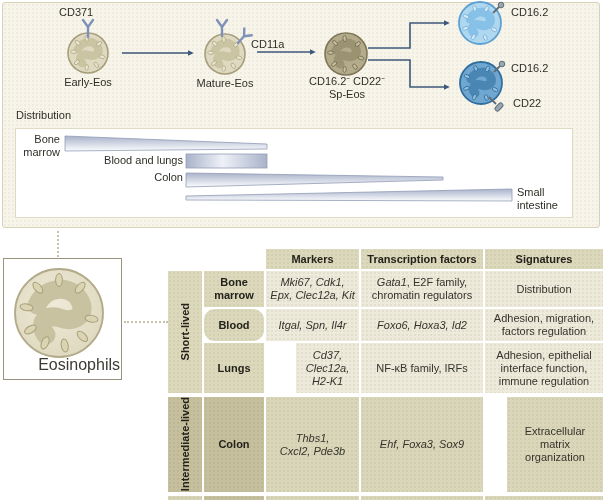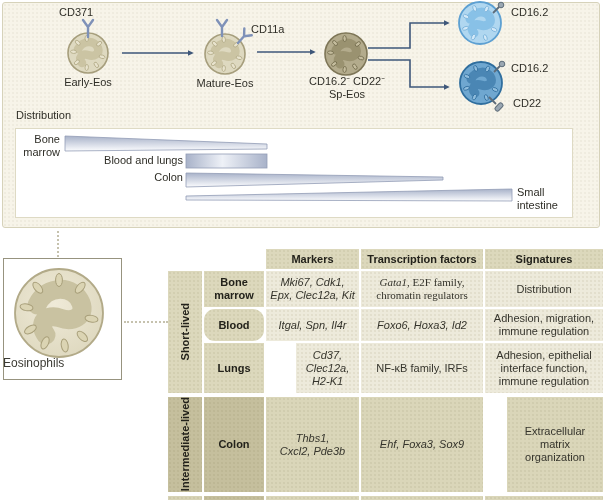--- a/index.html
+++ b/index.html
@@ -52,21 +52,21 @@
   .td-int{background-color:#dad6b9;}
   .td.markers{font-style:italic;white-space:pre-line;}
   .ital{font-style:italic;}
   .vtext{
     writing-mode:vertical-rl;transform:rotate(180deg);
     font-weight:bold;color:#23221b;font-size:11px;line-height:15px;text-align:center;
   }
   .part-grp{background-color:#d7d3b5;}
   .part-lbl{background-color:#c5bf9d;}
   .part-td{background-color:#dad6b9;}
-  .eos-label{position:absolute;left:3px;top:356px;width:117px;text-align:left;font-size:12px;color:#3b3a33;z-index:4;}
+  .eos-label{position:absolute;left:3px;top:356px;width:117px;text-align:right;font-size:16px;color:#3b3a33;z-index:4;}
 </style>
 </head>
 <body>
 
 <div class="panel"></div>
 <div class="dist-box"></div>
 
 <svg class="overlay-svg" width="604" height="232" viewBox="0 0 604 232">
   <defs>
     <marker id="arr" markerWidth="8" markerHeight="8" refX="0" refY="0" orient="auto" markerUnits="userSpaceOnUse" viewBox="-1 -4 9 8">
@@ -189,21 +189,21 @@
 
   <g stroke="#939db6" stroke-width="0.8">
     <polygon points="65,136 267,144 267,149 65,151" fill="url(#gv)"></polygon>
     <rect x="186" y="154" width="81" height="14" fill="url(#gh)"></rect>
     <polygon points="186,173 443,177 443,180 186,187" fill="url(#gv)"></polygon>
     <polygon points="186,196 512,189 512,201 186,200" fill="url(#gv)"></polygon>
   </g>
 </svg>
 
 <div class="lbl" style="left:59px;top:6px;">CD371</div>
-<div class="lbl" style="left:251px;top:23px;text-align:right;">CD11a</div>
+<div class="lbl" style="left:251px;top:38px;text-align:right;">CD11a</div>
 <div class="lbl center" style="left:48px;top:76px;width:80px;">Early-Eos</div>
 <div class="lbl center" style="left:185px;top:77px;width:80px;">Mature-Eos</div>
 <div class="lbl center" style="left:287px;top:75px;width:120px;">CD16.2⁻ CD22⁻</div>
 <div class="lbl center" style="left:287px;top:88px;width:120px;">Sp-Eos</div>
 <div class="lbl" style="left:511px;top:6px;">CD16.2</div>
 <div class="lbl" style="left:511px;top:62px;">CD16.2</div>
 <div class="lbl" style="left:513px;top:97px;">CD22</div>
 <div class="lbl" style="left:16px;top:109px;">Distribution</div>
 <div class="lbl right" style="left:8px;top:133px;width:52px;">Bone
 marrow</div>
@@ -249,31 +249,31 @@
     <span class="vtext">Short-lived</span>
   </div>
   <div class="grp grp-int" style="grid-column:1;grid-row:9;">
     <span class="vtext">Intermediate-lived</span>
   </div>
   <div class="part-grp" style="grid-column:1;grid-row:11;"></div>
 
   <div class="rowlbl" style="grid-column:2;grid-row:3;">Bone marrow</div>
   <div class="td markers" style="grid-column:3;grid-row:3;">Mki67, Cdk1,
 Epx, Clec12a, Kit</div>
-  <div class="td" style="grid-column:4;grid-row:3;font-family:Liberation Serif, serif;">
+  <div class="td" style="grid-column:4;grid-row:3;">
     <span><span class="ital">Gata1</span><span>, E2F family, chromatin regulators</span></span>
   </div>
   <div class="td" style="grid-column:5;grid-row:3;">Distribution</div>
 
   <div class="rowlbl" style="grid-column:2;grid-row:5;border-radius:11px;">Blood</div>
   <div class="td markers" style="grid-column:3;grid-row:5;">Itgal, Spn, Il4r</div>
   <div class="td" style="grid-column:4;grid-row:5;">
     <span><span class="ital">Foxo6, Hoxa3, Id2</span><span></span></span>
   </div>
-  <div class="td" style="grid-column:5;grid-row:5;">Adhesion, migration, immune regulation</div>
+  <div class="td" style="grid-column:5;grid-row:5;">Adhesion, migration, factors regulation</div>
 
   <div class="rowlbl" style="grid-column:2;grid-row:7;">Lungs</div>
   <div class="td markers" style="grid-column:3;grid-row:7;margin-left:30px;">Cd37,
 Clec12a, H2-K1</div>
   <div class="td" style="grid-column:4;grid-row:7;">
     <span><span class="ital"></span><span>NF-κB family, IRFs</span></span>
   </div>
   <div class="td" style="grid-column:5;grid-row:7;">Adhesion, epithelial interface function, immune regulation</div>
 
   <div class="rowlbl rowlbl-int" style="grid-column:2;grid-row:9;">Colon</div>

